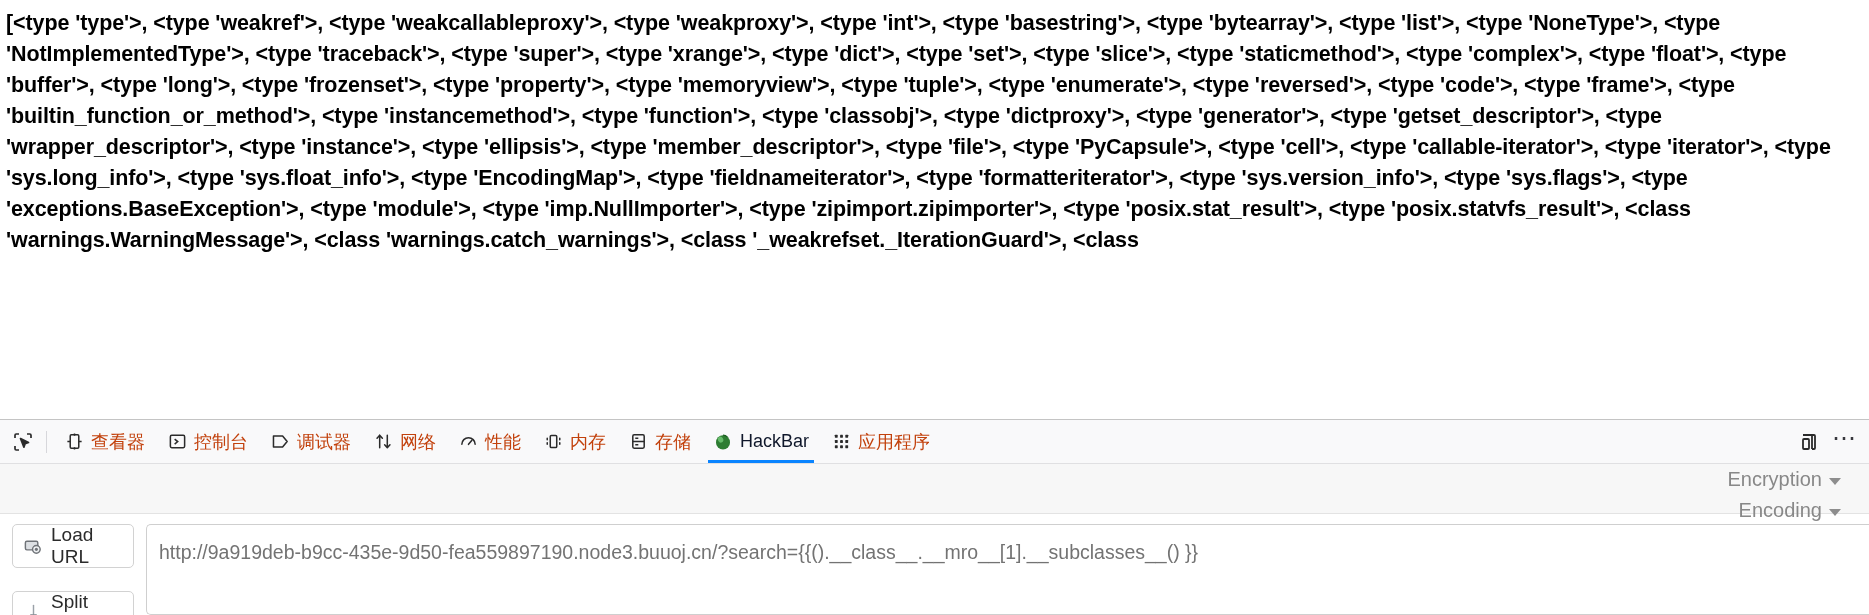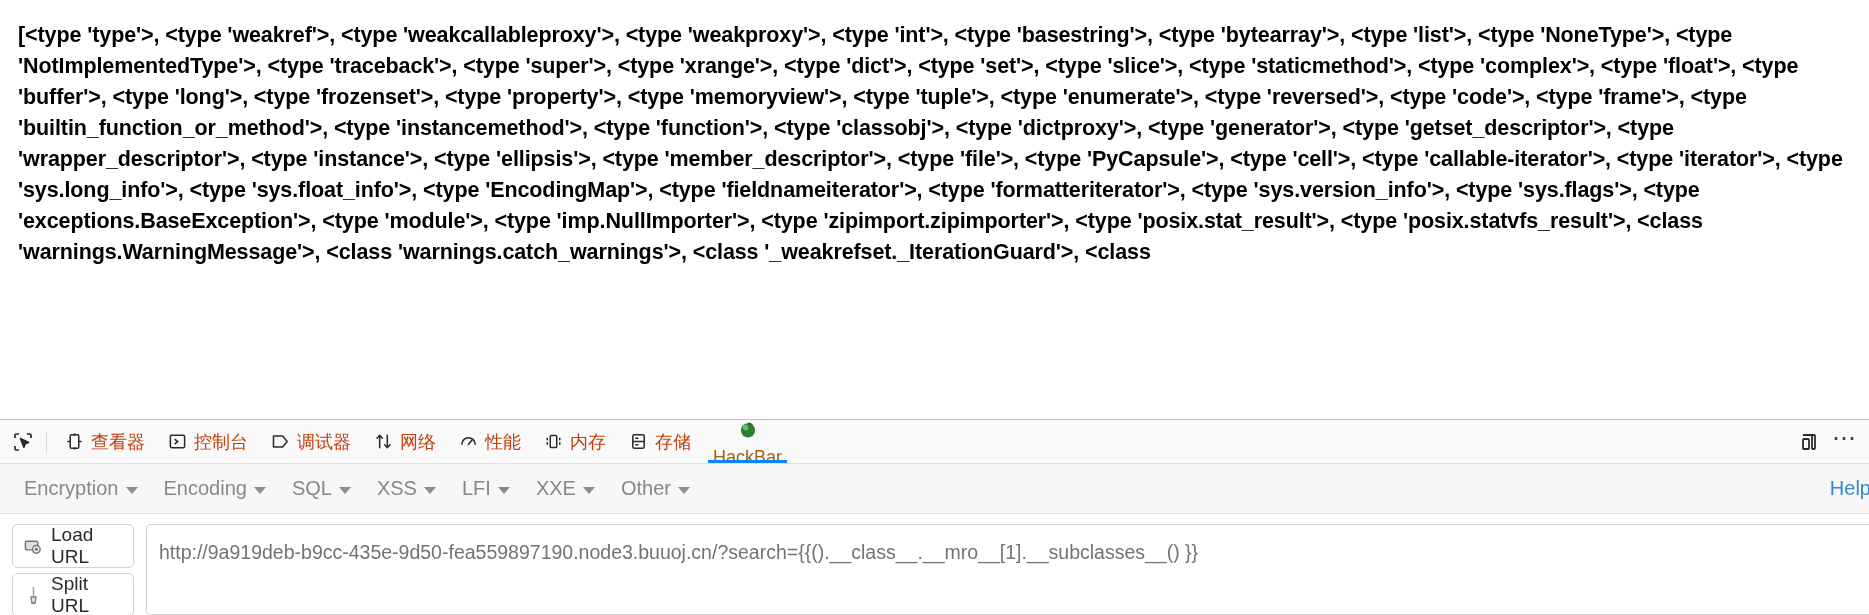--- a/index.html
+++ b/index.html
@@ -16,21 +16,21 @@
     position: absolute;
     left: 0; top: 0;
     width: 1869px;
     height: 420px;
     background: #ffffff;
     overflow: hidden;
   }
   #subclasses-text {
     display: block;
     padding: 4px 2px 0 2px;
-    margin: 16px;
+    margin: 4px;
     font-family: "Liberation Sans", sans-serif;
     font-weight: bold;
     font-size: 21.5px;
     line-height: 31px;
     color: #000000;
     word-break: break-word;
     white-space: normal;
     letter-spacing: -0.1px;
   }
 
@@ -77,21 +77,21 @@
     color: #c2410c;
     flex: 0 0 auto;
     position: relative;
     cursor: default;
   }
   .tab .tab-icon {
     display: flex; align-items: center; justify-content: center;
     width: 20px; height: 20px;
     flex: 0 0 auto;
   }
-  .tab.active { color: #a16207; flex-direction: column; }
+  .tab.active { color: #0f172a; }
   .tab.active::after {
     content: "";
     position: absolute;
     left: 6px; right: 6px; bottom: 0;
     height: 3px;
     background: #0a84ff;
   }
   .toolbar-spacer { flex: 1 1 auto; }
   .toolbar-right-btn {
     display: flex; align-items: center; justify-content: center;
@@ -106,23 +106,24 @@
     color: #38383d;
     padding-bottom: 8px;
   }
 
   
   #hackbar-menu {
     height: 50px;
     background: #f7f7f7;
     border-bottom: 1px solid #e3e3e3;
     display: flex;
-    align-items: center;
+    align-items: flex-end;
     padding: 0 12px 0 14px;
     white-space: nowrap;
+    flex-direction: column;
   }
   .hb-menu-item {
     display: flex;
     align-items: center;
     gap: 7px;
     font-size: 20px;
     color: #888888;
     padding: 4px 16px 4px 10px;
     cursor: default;
   }
@@ -146,21 +147,21 @@
   
   #hackbar-body {
     display: flex;
     padding: 10px 0 0 12px;
     background: #ffffff;
     height: 101px;
   }
   #hackbar-buttons {
     display: flex;
     flex-direction: column;
-    gap: 5px;
+    gap: 23px;
     width: 122px;
     flex: 0 0 auto;
   }
   .hb-btn {
     display: flex;
     align-items: center;
     gap: 6px;
     height: 44px;
     padding: 0 8px;
     border: 1px solid #d2d2d2;
@@ -291,20 +292,36 @@
         <svg width="20" height="20" viewBox="0 0 20 20">
           <ellipse cx="10" cy="10.4" rx="7" ry="7.2" fill="#2e7d32"></ellipse>
           <ellipse cx="7.6" cy="7.6" rx="2.6" ry="3" fill="#66bb6a" transform="rotate(-30 7.6 7.6)"></ellipse>
           <path d="M10 3.2c1.8 0 3.4.8 4.5 2" stroke="#1b5e20" stroke-width="1.2" fill="none"></path>
         </svg>
       </span>
       <span>HackBar</span>
     </div>
 
 
+    <div class="tab">
+      <span class="tab-icon">
+        <svg width="19" height="19" viewBox="0 0 20 20" fill="#2b2b2b">
+          <rect x="3" y="3" width="3" height="3" rx=".5"></rect>
+            <rect x="8.5" y="3" width="3" height="3" rx=".5"></rect>
+            <rect x="14" y="3" width="3" height="3" rx=".5"></rect>
+          <rect x="3" y="8.5" width="3" height="3" rx=".5"></rect>
+            <rect x="8.5" y="8.5" width="3" height="3" rx=".5"></rect>
+            <rect x="14" y="8.5" width="3" height="3" rx=".5"></rect>
+          <rect x="3" y="14" width="3" height="3" rx=".5"></rect>
+            <rect x="8.5" y="14" width="3" height="3" rx=".5"></rect>
+            <rect x="14" y="14" width="3" height="3" rx=".5"></rect>
+        </svg>
+      </span>
+      <span>应用程序</span>
+    </div>
 
     <div class="toolbar-spacer"></div>
 
     <div class="toolbar-right-btn">
       <svg width="24" height="24" viewBox="0 0 24 24" fill="none" stroke="#2b2b2b" stroke-width="1.8" stroke-linejoin="round">
         <path d="M6 5h9v14"></path>
         <rect x="6" y="9" width="6" height="10" rx="1"></rect>
         <path d="M15 5h2a1 1 0 0 1 1 1v12a1 1 0 0 1-1 1h-2"></path>
       </svg>
     </div>

